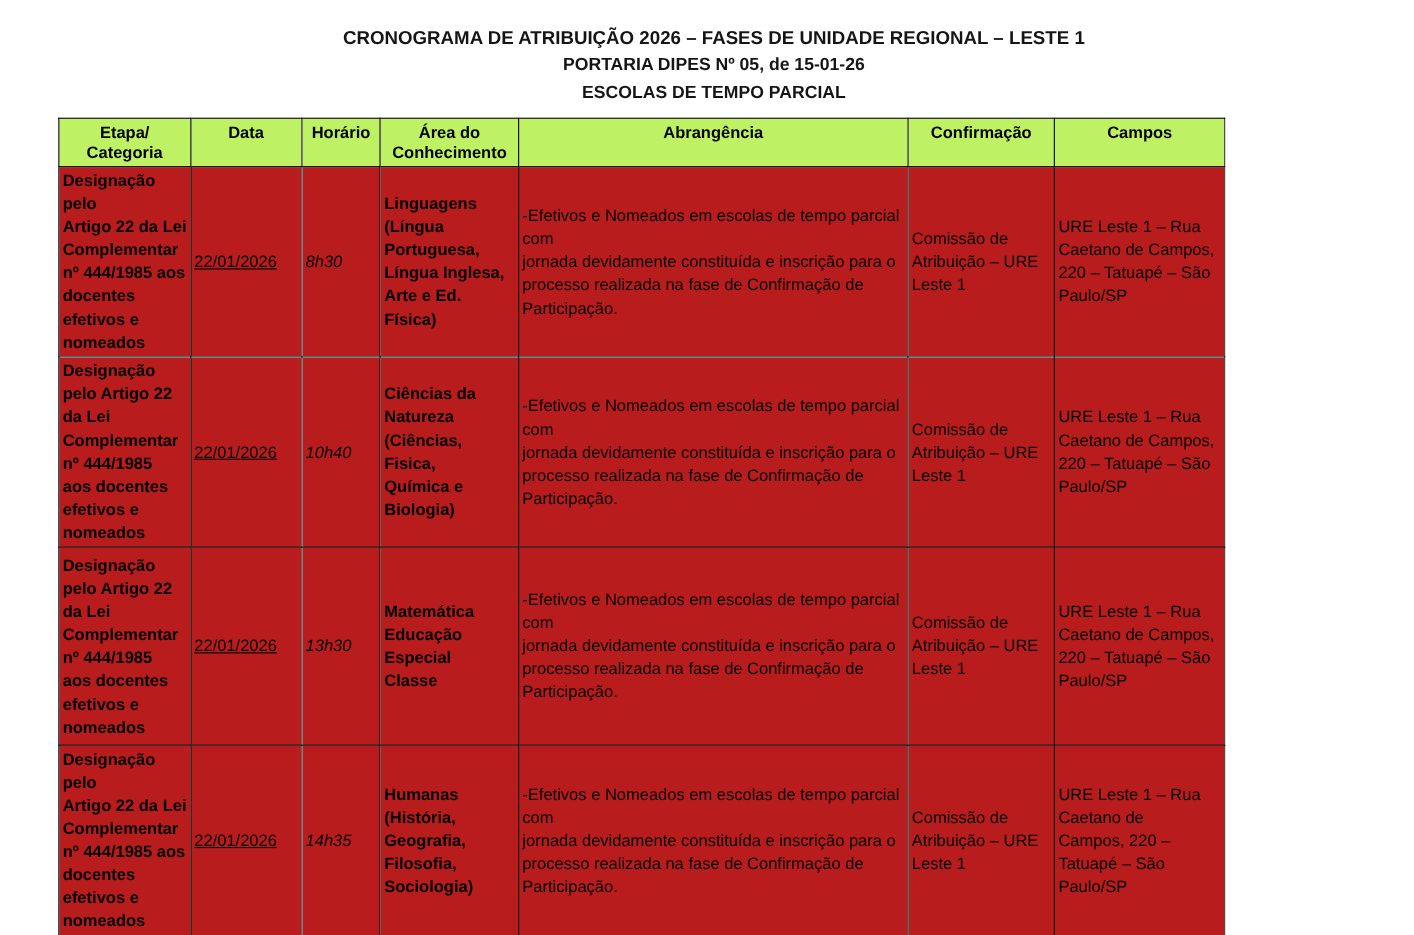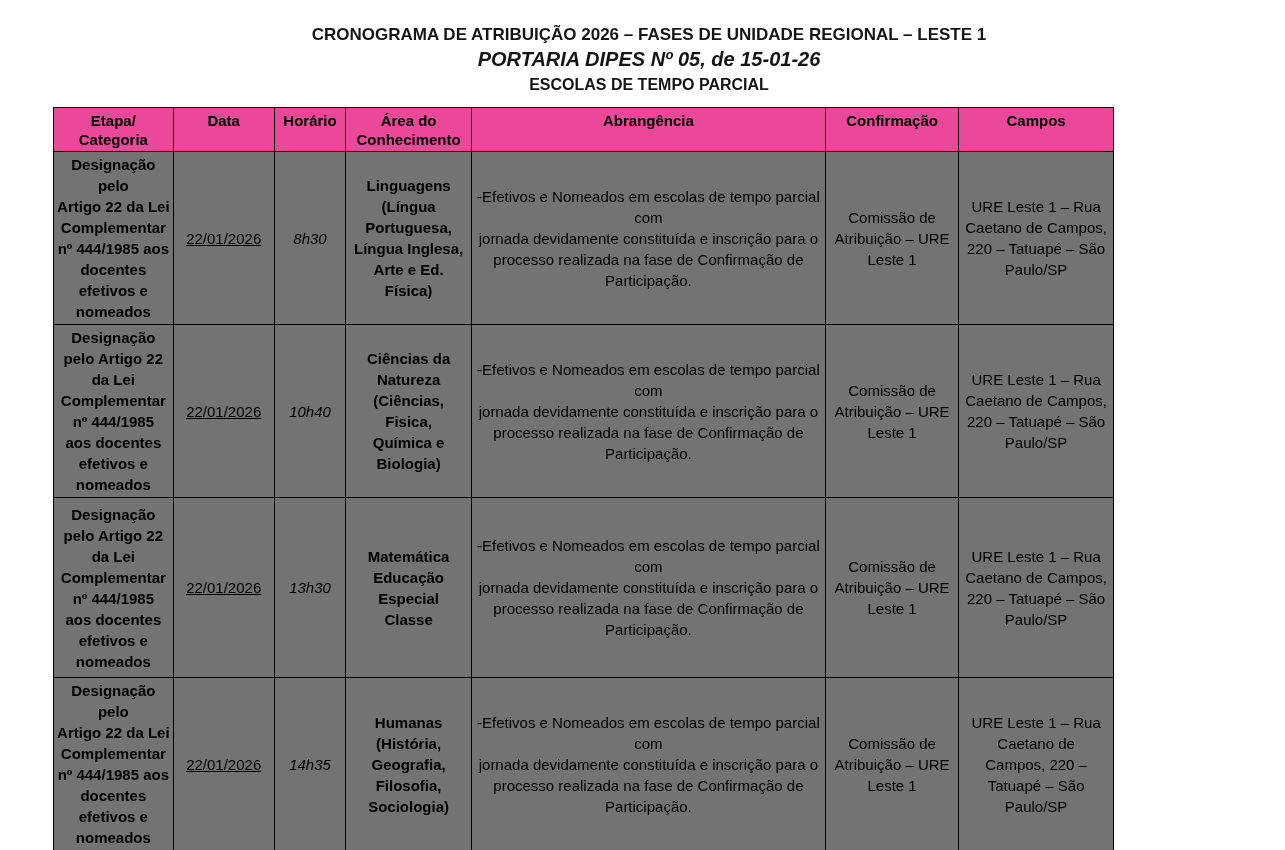--- a/index.html
+++ b/index.html
@@ -14,48 +14,47 @@
 
   .title-block {
     margin-left: 53px;
     width: 1192px;
     padding-top: 22px;
     text-align: center;
     font-weight: bold;
     color: #151515;
   }
   .title-line1 { font-size: 17px; line-height: 25px; }
-  .title-line2 { font-size: 20px; line-height: 25px; font-style: italic; }
+  .title-line2 { font-size: 16px; line-height: 25px; }
   .title-line3 { font-size: 16px; line-height: 25px; }
 
   table.schedule {
     border-collapse: collapse;
     table-layout: fixed;
     margin-left: 53px;
     margin-top: 10px;
   }
   table.schedule th, table.schedule td {
     border: 1.5px solid #000000;
     overflow: hidden;
     padding: 2px 3px;
   }
   table.schedule th {
-    background: #ec4899;
+    background: #bef264;
     vertical-align: top;
     text-align: center;
     font-size: 15px;
     font-weight: bold;
     white-space: pre-line;
     line-height: 19px;
     padding-top: 3px;
   }
   table.schedule td {
-    background: #737373;
+    background: #b91c1c;
     vertical-align: middle;
-    text-align: center;
     white-space: pre-line;
     font-size: 15px;
     line-height: 21px;
   }
   td.cell-etapa   { font-weight: bold; font-size: 12.5px; line-height: 20px; }
   td.cell-data    { font-size: 15.5px; text-decoration: underline; }
   td.cell-horario { font-size: 15.5px; font-style: italic; }
   td.cell-area    { font-weight: bold; font-size: 13.5px; line-height: 21px; }
   td.cell-abrangencia {
     text-align: left;

